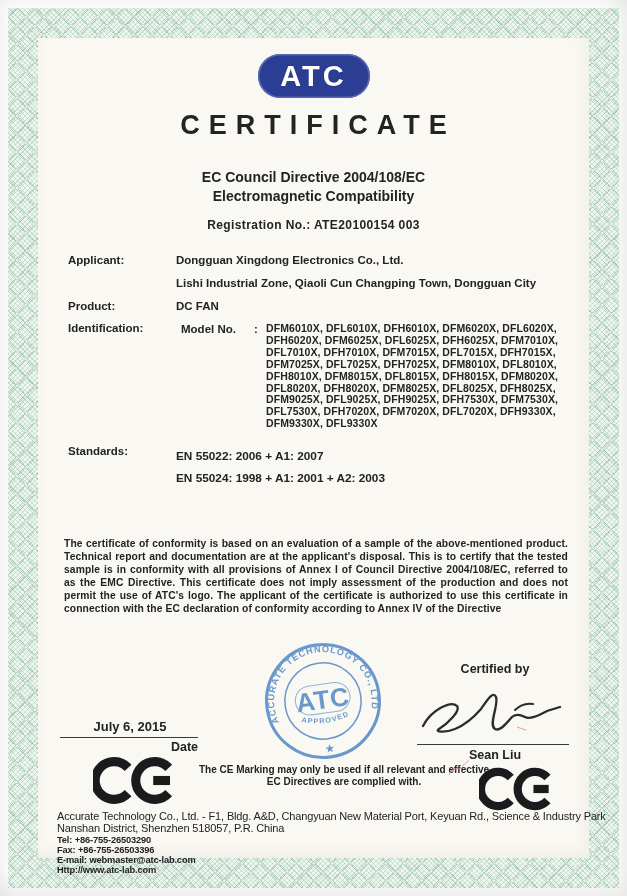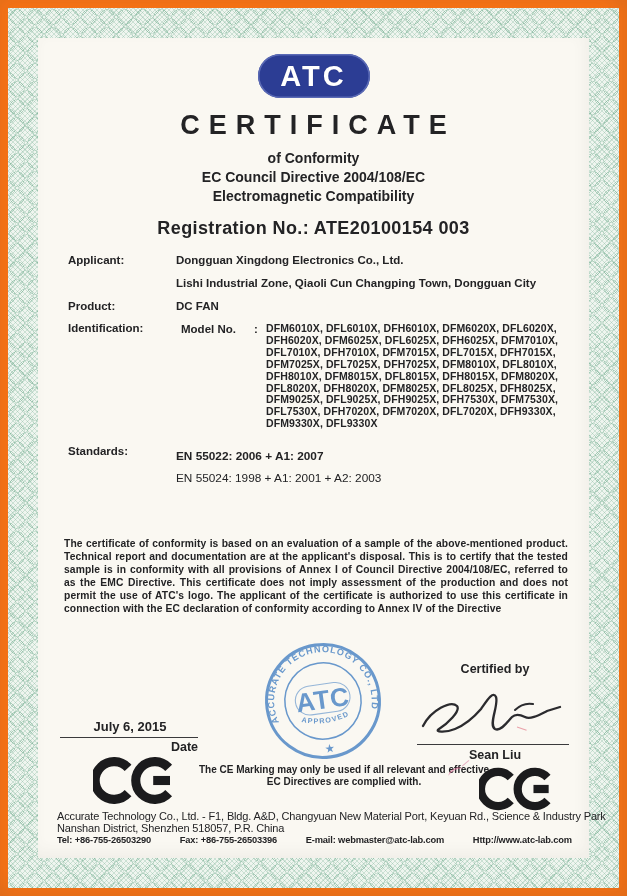--- a/index.html
+++ b/index.html
@@ -1,18 +1,18 @@
 <!DOCTYPE html>
 <html><head>
 <meta charset="utf-8">
 <style>
   html,body{margin:0;padding:0;background:#d8d6d0;}
   .paper{
     position:relative;width:627px;height:896px;margin:0 auto;
-    background:#f97316;
+    background:#ffffff;
     font-family:"Liberation Sans","DejaVu Sans",sans-serif;
     color:#232325;
     box-shadow:inset -8px -10px 22px rgba(60,70,60,.10), inset 5px 5px 14px rgba(60,70,60,.05);
     overflow:hidden;
   }
   
   .guilloche{
     position:absolute;inset:8px;
     background-color:#eff5ef;
     background-image:
@@ -39,63 +39,62 @@
     box-shadow:0 0 0 1.5px #5a6ab5 inset;
   }
   .atc-pill span{
     color:#fff;font-weight:bold;font-size:29px;letter-spacing:3px;
     text-shadow:0 0 1px #1c2a70;
   }
   .cert-title{top:110px;font-size:27px;font-weight:bold;letter-spacing:9px;text-indent:9px;}
   .sub1{top:150px;font-size:14px;font-weight:bold;}
   .sub2{top:169px;font-size:14px;font-weight:bold;}
   .sub3{top:188px;font-size:14px;font-weight:bold;}
-  .regno{top:218px;font-size:18px;font-weight:bold;letter-spacing:.4px;}
+  .regno{top:218px;font-size:12px;font-weight:bold;letter-spacing:.4px;}
   .lbl{left:68px;font-size:11.5px;font-weight:bold;}
   .val{left:176px;font-size:11.5px;font-weight:bold;}
   .model-lbl{left:181px;top:323px;font-size:11.5px;font-weight:bold;}
   .model-colon{left:254px;top:323px;font-size:11.5px;font-weight:bold;}
   .model-list{left:266px;top:323px;width:300px;}
   .model-list div{font-size:10.5px;font-weight:bold;line-height:11.9px;white-space:nowrap;letter-spacing:.1px;}
   .std1{left:176px;top:449px;font-size:11.8px;font-weight:bold;text-align:center;}
-  .std2{left:176px;top:471px;font-size:11.8px;font-weight:normal;}
+  .std2{left:176px;top:471px;font-size:11.8px;font-weight:bold;}
   .body-par{
     left:64px;top:538px;width:504px;
     font-size:10.3px;font-weight:bold;line-height:12.9px;
     text-align:justify;letter-spacing:.1px;
   }
   .certified{left:430px;top:662px;width:130px;text-align:center;font-size:12.5px;font-weight:bold;}
   .sig-line{left:417px;top:744px;width:152px;border-top:1.6px solid #3a3a3c;}
   .signer{left:430px;top:748px;width:130px;text-align:center;font-size:12.5px;font-weight:bold;}
   .date-val{left:62px;top:719px;width:136px;text-align:center;font-size:13px;font-weight:bold;}
   .date-line{left:60px;top:737px;width:138px;border-top:1.6px solid #3a3a3c;}
   .date-lbl{left:62px;top:740px;width:136px;text-align:right;font-size:12.5px;font-weight:bold;}
   .ce-note{left:196px;top:764px;width:296px;text-align:center;font-size:10px;font-weight:bold;line-height:12px;}
   .footer{left:57px;top:811px;width:515px;}
   .footer .f1,.footer .f2{font-size:11px;font-weight:normal;line-height:11.6px;white-space:nowrap;letter-spacing:-.15px;}
-  .footer .f3{display:flex;justify-content:space-between;font-size:9.3px;font-weight:bold;margin-top:1px;letter-spacing:-.15px;}
+  .footer .f3{display:flex;justify-content:space-between;font-size:9.3px;font-weight:bold;margin-top:1px;letter-spacing:-.15px;flex-direction:column;}
   .stamp-wrap{left:262px;top:640px;width:122px;height:122px;opacity:.82;transform:rotate(-8deg);}
   .pink1{left:448px;top:768px;width:16px;height:8px;border-top:2px solid rgba(216,110,150,.55);transform:rotate(-28deg);border-radius:50%;}
   .pink2{left:463px;top:762px;width:9px;height:6px;border-top:1.5px solid rgba(216,110,150,.5);transform:rotate(-40deg);}
   .pink3{left:516px;top:728px;width:10px;height:5px;border-top:1.5px solid rgba(220,90,110,.55);transform:rotate(18deg);}
   svg text{font-family:"Liberation Sans","DejaVu Sans",sans-serif;}
 </style>
 </head>
 <body>
 
 <div class="paper">
   <div class="guilloche"></div>
   <div class="content-area"></div>
 
   <div class="atc-pill">
     <span>ATC</span>
   </div>
 
   <div class="abs ctr cert-title">CERTIFICATE</div>
-  <div class="abs ctr sub1">of Conformity</div>
   <div class="abs ctr sub2">EC Council Directive 2004/108/EC</div>
   <div class="abs ctr sub3">Electromagnetic Compatibility</div>
   <div class="abs ctr regno">Registration No.: ATE20100154 003</div>
 
   <div class="abs lbl" style="top:254px">Applicant:</div>
   <div class="abs val" style="top:254px">Dongguan Xingdong Electronics Co., Ltd.</div>
   <div class="abs val" style="top:277px">Lishi Industrial Zone, Qiaoli Cun Changping Town, Dongguan City</div>
 
   <div class="abs lbl" style="top:300px">Product:</div>
   <div class="abs val" style="top:300px">DC FAN</div>

